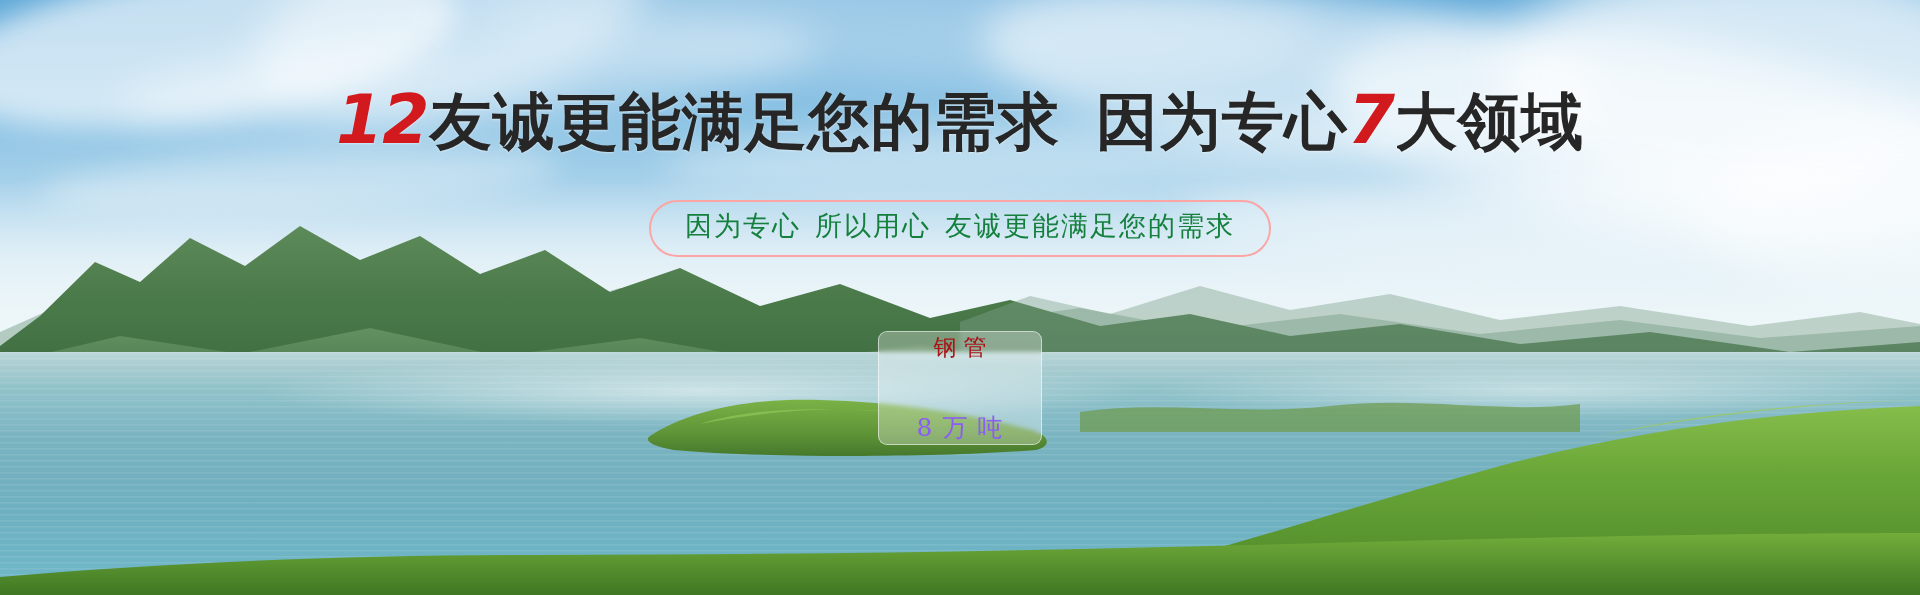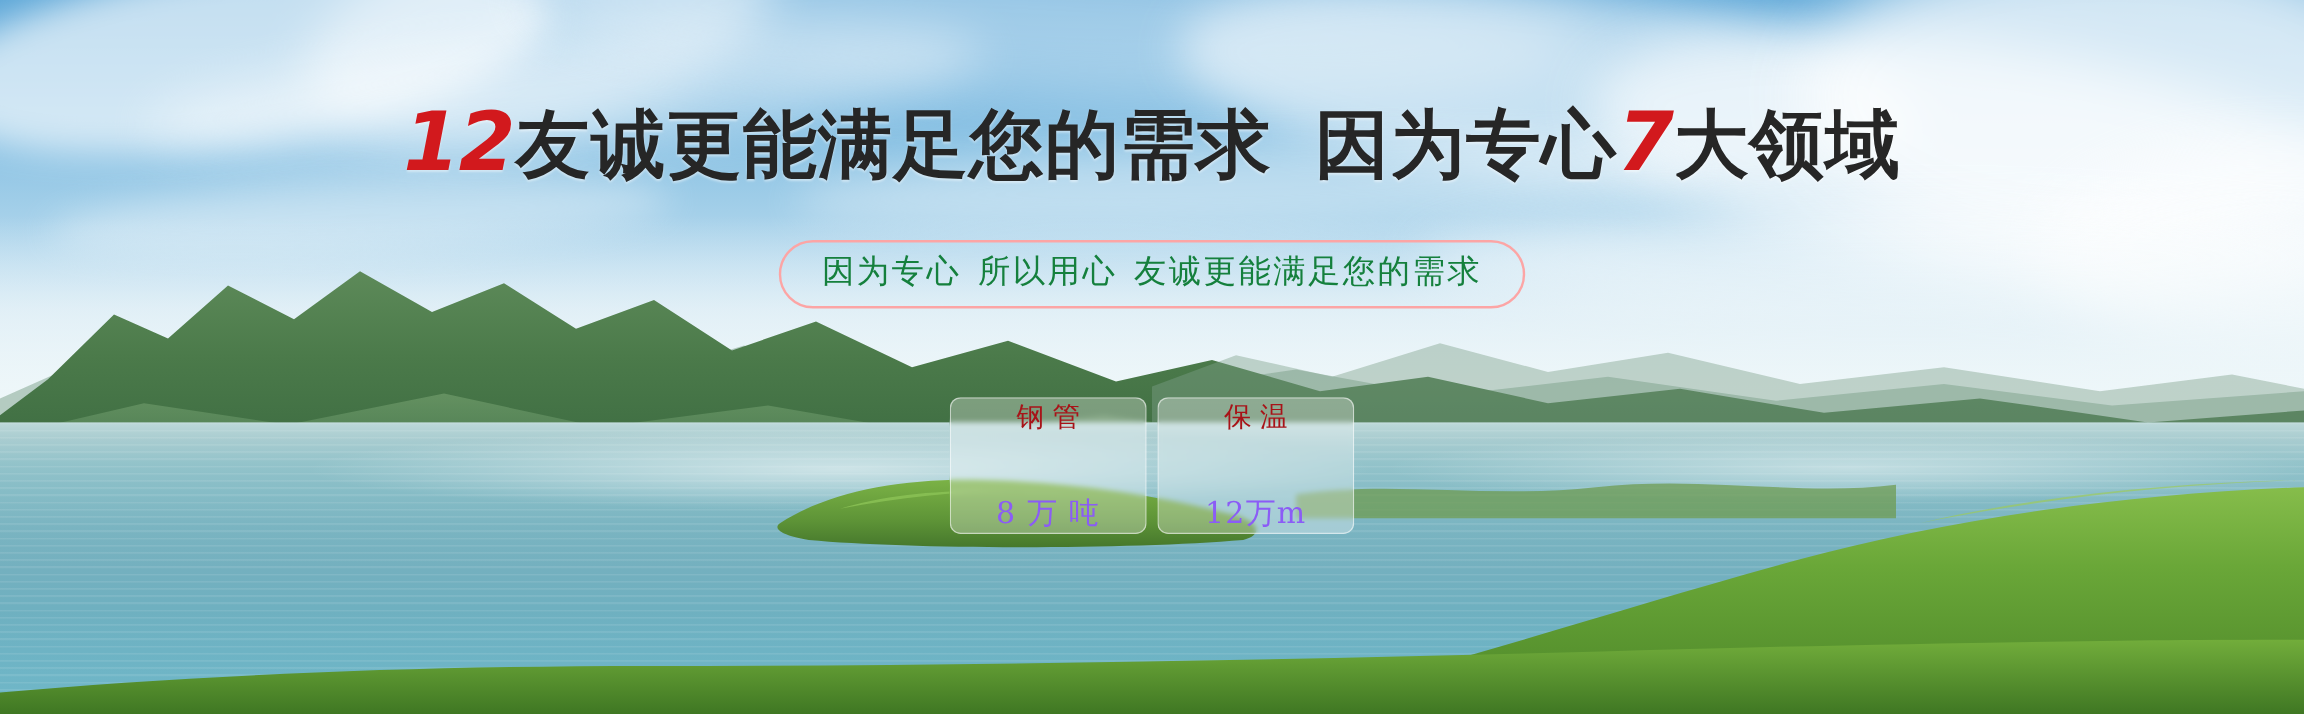--- a/index.html
+++ b/index.html
@@ -273,20 +273,16 @@
     </div>
 
     <div class="cards">
 
       <div class="card">
         <div class="c-title">钢管</div>
         <div class="c-value"><span>8 万 吨</span></div>
       </div>
 
 
-      <div class="card">
-        <div class="c-title">保温</div>
-        <div class="c-value"><span>12万m</span></div>
-      </div>
 
     </div>
   </div>
 </div>
 
 </body></html>

